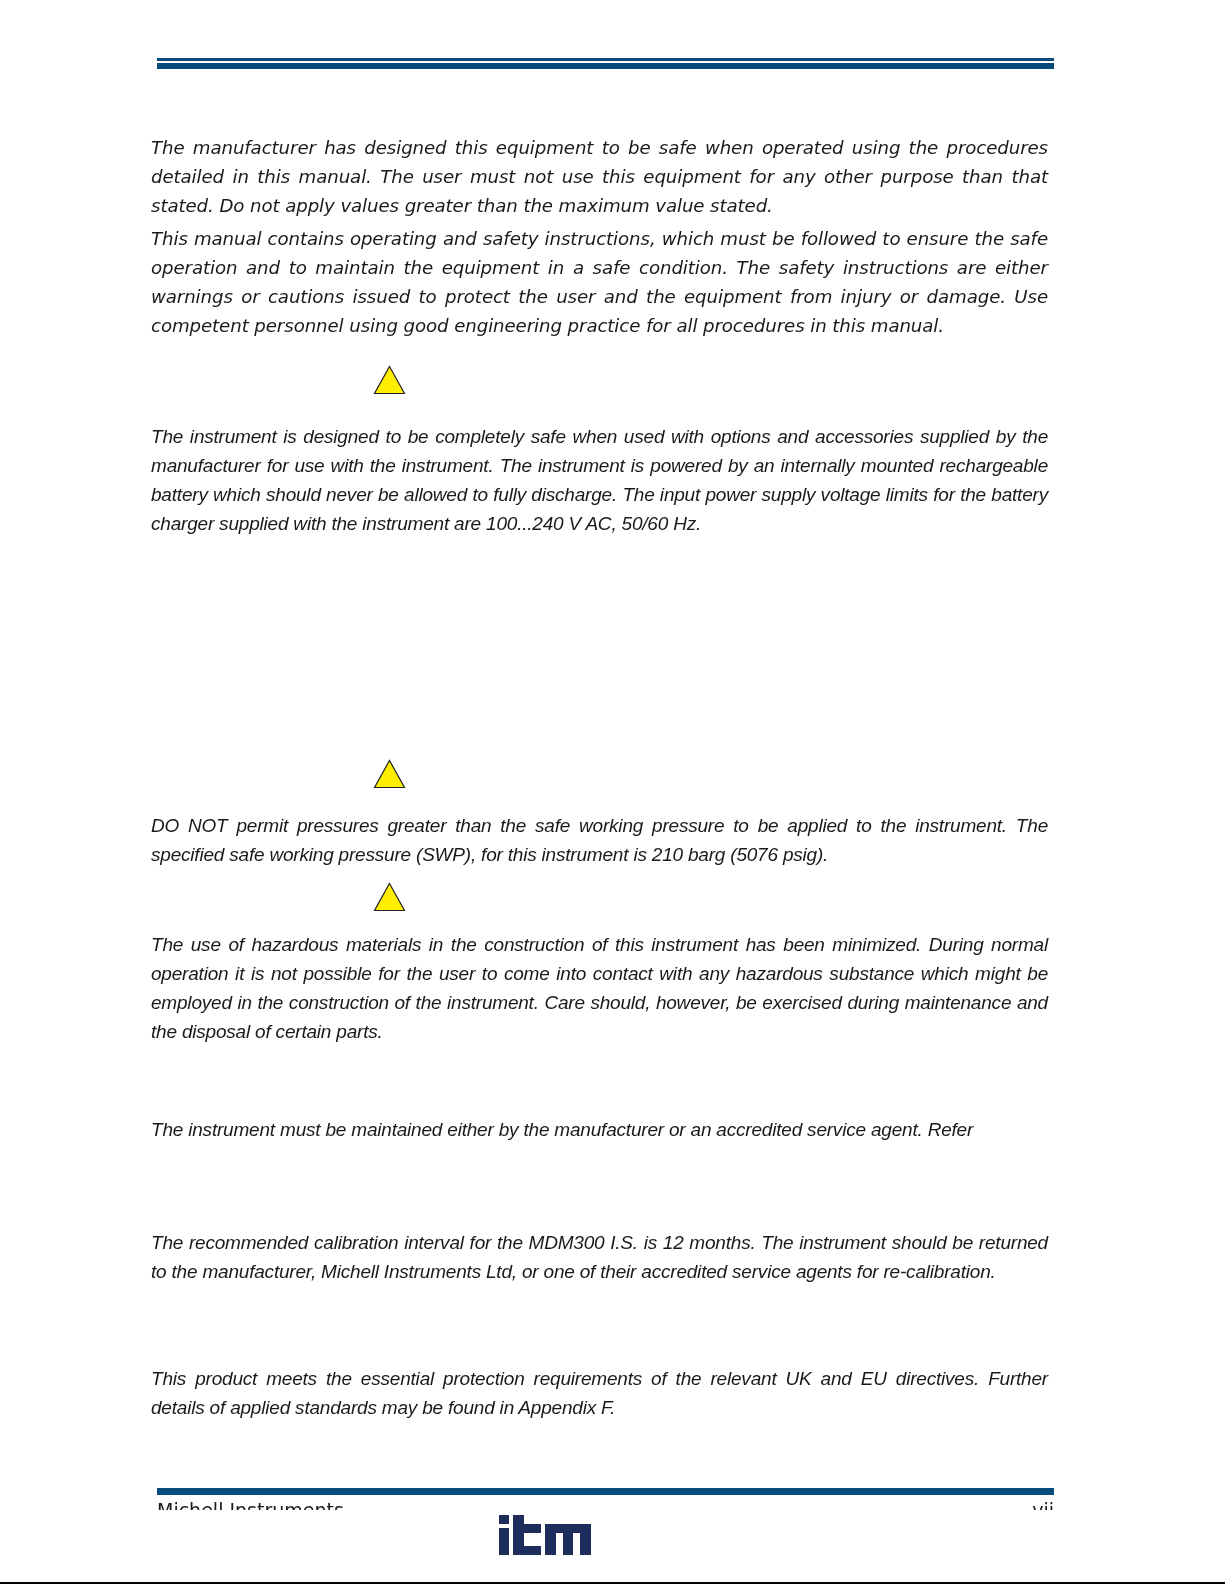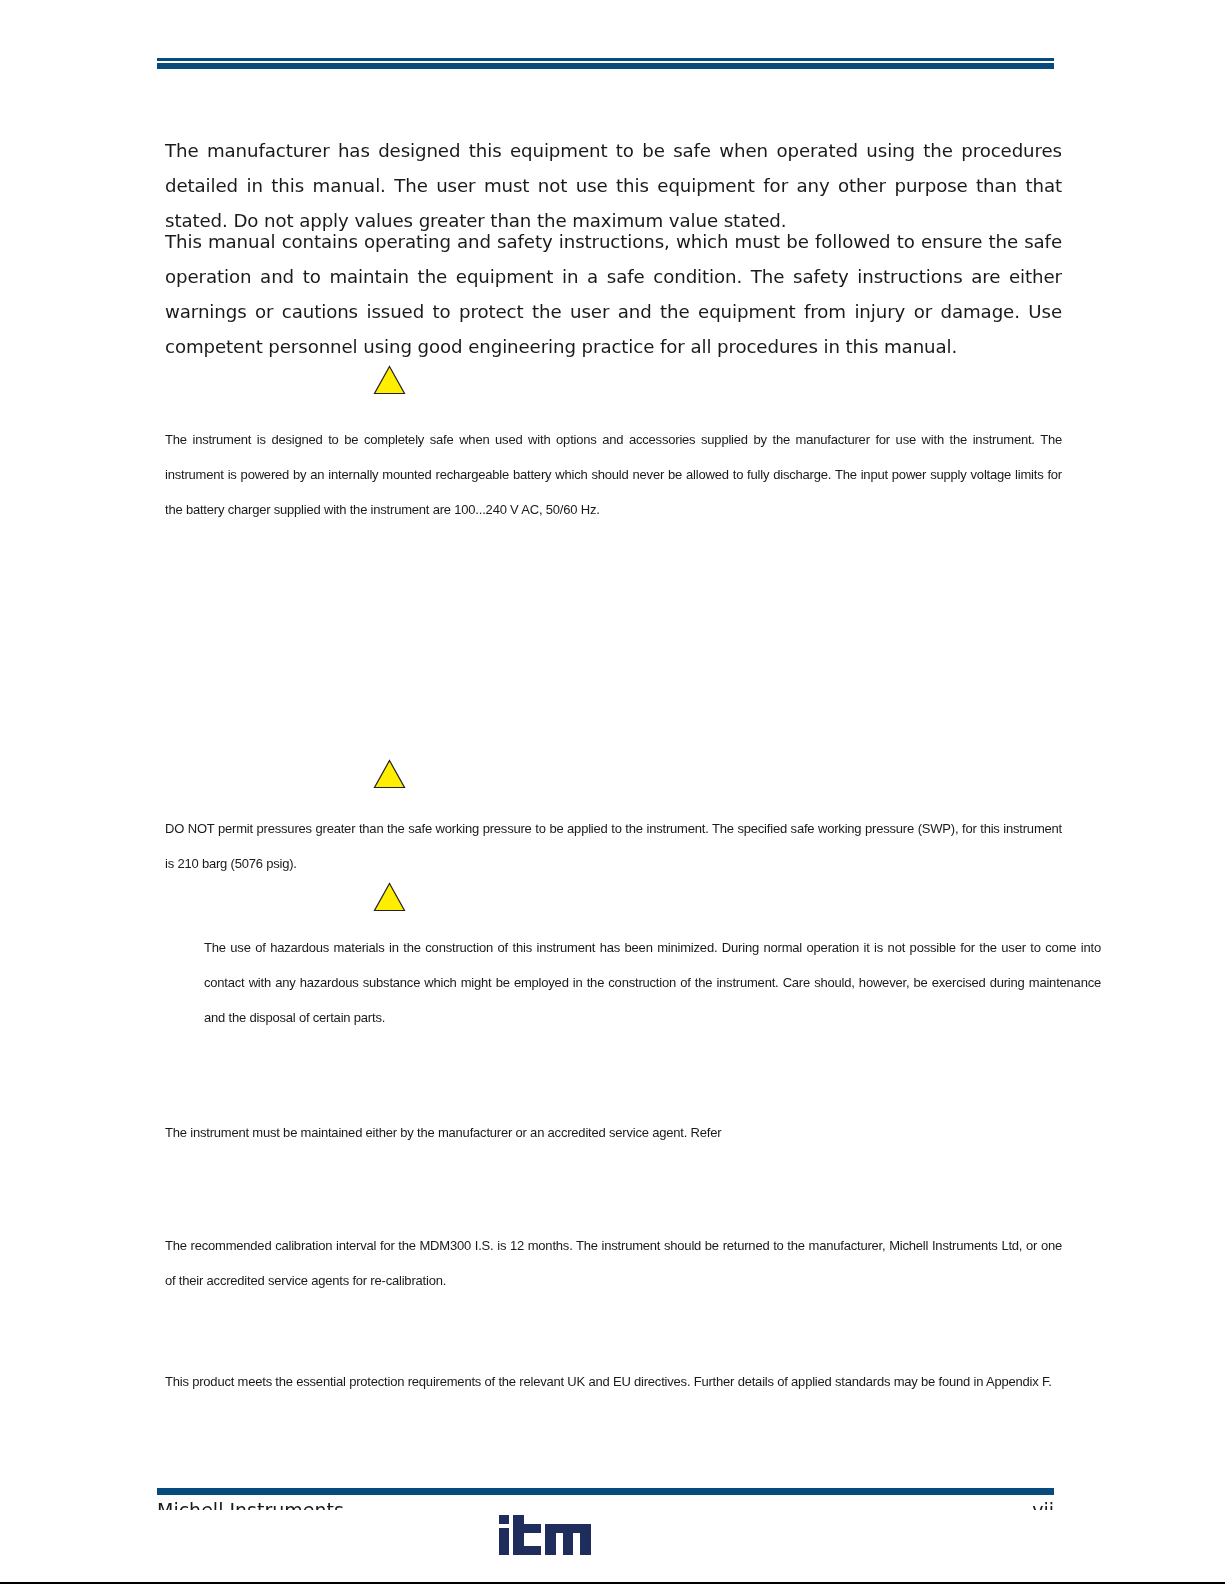--- a/index.html
+++ b/index.html
@@ -1,22 +1,22 @@
 <!DOCTYPE html>
 <html><head>
 <meta charset="utf-8">
 <style>
   html, body { margin: 0; padding: 0; background: #ffffff; }
   body { width: 1225px; height: 1585px; position: relative; overflow: hidden;
          font-family: "DejaVu Sans", sans-serif; color: #1a1a1a; }
   .rule-thin { position: absolute; left: 157px; width: 897px; height: 3px; top: 58px; background: #064b7c; }
   .rule-thick { position: absolute; left: 157px; width: 897px; height: 6px; top: 63px; background: #064b7c; }
-  .para { position: absolute; left: 165px; width: 897px; font-size: 18.2px; line-height: 35px;
-          text-align: justify; margin: 0; letter-spacing: -0.1px; }
-  .para.narrow { font-family: "Liberation Sans", sans-serif; font-size: 13px; letter-spacing: -0.2px; }
+  .para { position: absolute; left: 151px; width: 897px; font-size: 18.2px; line-height: 29px;
+          text-align: justify; margin: 0; letter-spacing: -0.1px; font-style: italic; }
+  .para.narrow { font-family: "Liberation Sans", sans-serif; font-size: 19px; letter-spacing: -0.2px; }
   .warn { position: absolute; left: 373px; width: 33px; height: 30px; }
   .footer-rule { position: absolute; left: 157px; width: 897px; top: 1488px; height: 7px; background: #064b7c; }
   .footer-left { position: absolute; left: 157px; top: 1497px; font-size: 19px; height: 13px; overflow: hidden; line-height: 26px; color: #1a1a1a; }
   .footer-right { position: absolute; right: 171px; top: 1497px; font-size: 19px; height: 13px; overflow: hidden; line-height: 26px; color: #1a1a1a; }
   .logo { position: absolute; left: 499px; top: 1515px; width: 92px; height: 40px; }
   .bottom-line { position: absolute; left: 0; width: 1225px; top: 1582px; height: 2px; background: #000; }
 </style>
 </head>
 <body>
 
@@ -35,21 +35,21 @@
 <svg class="warn" style="top:759px;" viewBox="0 0 33 30">
   <polygon points="16.5,1.5 31.5,28.5 1.5,28.5" fill="#ffee00" stroke="#222" stroke-width="1.2"></polygon>
 </svg>
 
 <p class="para narrow" style="top:811px;">DO NOT permit pressures greater than the safe working pressure to be applied to the instrument. The specified safe working pressure (SWP), for this instrument is 210 barg (5076 psig).</p>
 
 <svg class="warn" style="top:882px;" viewBox="0 0 33 30">
   <polygon points="16.5,1.5 31.5,28.5 1.5,28.5" fill="#ffee00" stroke="#222" stroke-width="1.2"></polygon>
 </svg>
 
-<p class="para narrow" style="top:930px;margin-left:39px;">The use of hazardous materials in the construction of this instrument has been minimized. During normal operation it is not possible for the user to come into contact with any hazardous substance which might be employed in the construction of the instrument. Care should, however, be exercised during maintenance and the disposal of certain parts.</p>
+<p class="para narrow" style="top:930px;">The use of hazardous materials in the construction of this instrument has been minimized. During normal operation it is not possible for the user to come into contact with any hazardous substance which might be employed in the construction of the instrument. Care should, however, be exercised during maintenance and the disposal of certain parts.</p>
 <p class="para narrow" style="top:1099px;margin-top:16px;">The instrument must be maintained either by the manufacturer or an accredited service agent. Refer</p>
 <p class="para narrow" style="top:1220px;margin-top:8px;">The recommended calibration interval for the MDM300 I.S. is 12 months. The instrument should be returned to the manufacturer, Michell Instruments Ltd, or one of their accredited service agents for re-calibration.</p>
 <p class="para narrow" style="top:1364px;">This product meets the essential protection requirements of the relevant UK and EU directives. Further details of applied standards may be found in Appendix F.</p>
 
 <div class="footer-rule"></div>
 <div class="footer-left">Michell Instruments</div>
 <div class="footer-right">vii</div>
 
 <svg class="logo" viewBox="0 0 92 40">
   <g fill="#1f2d5c">

